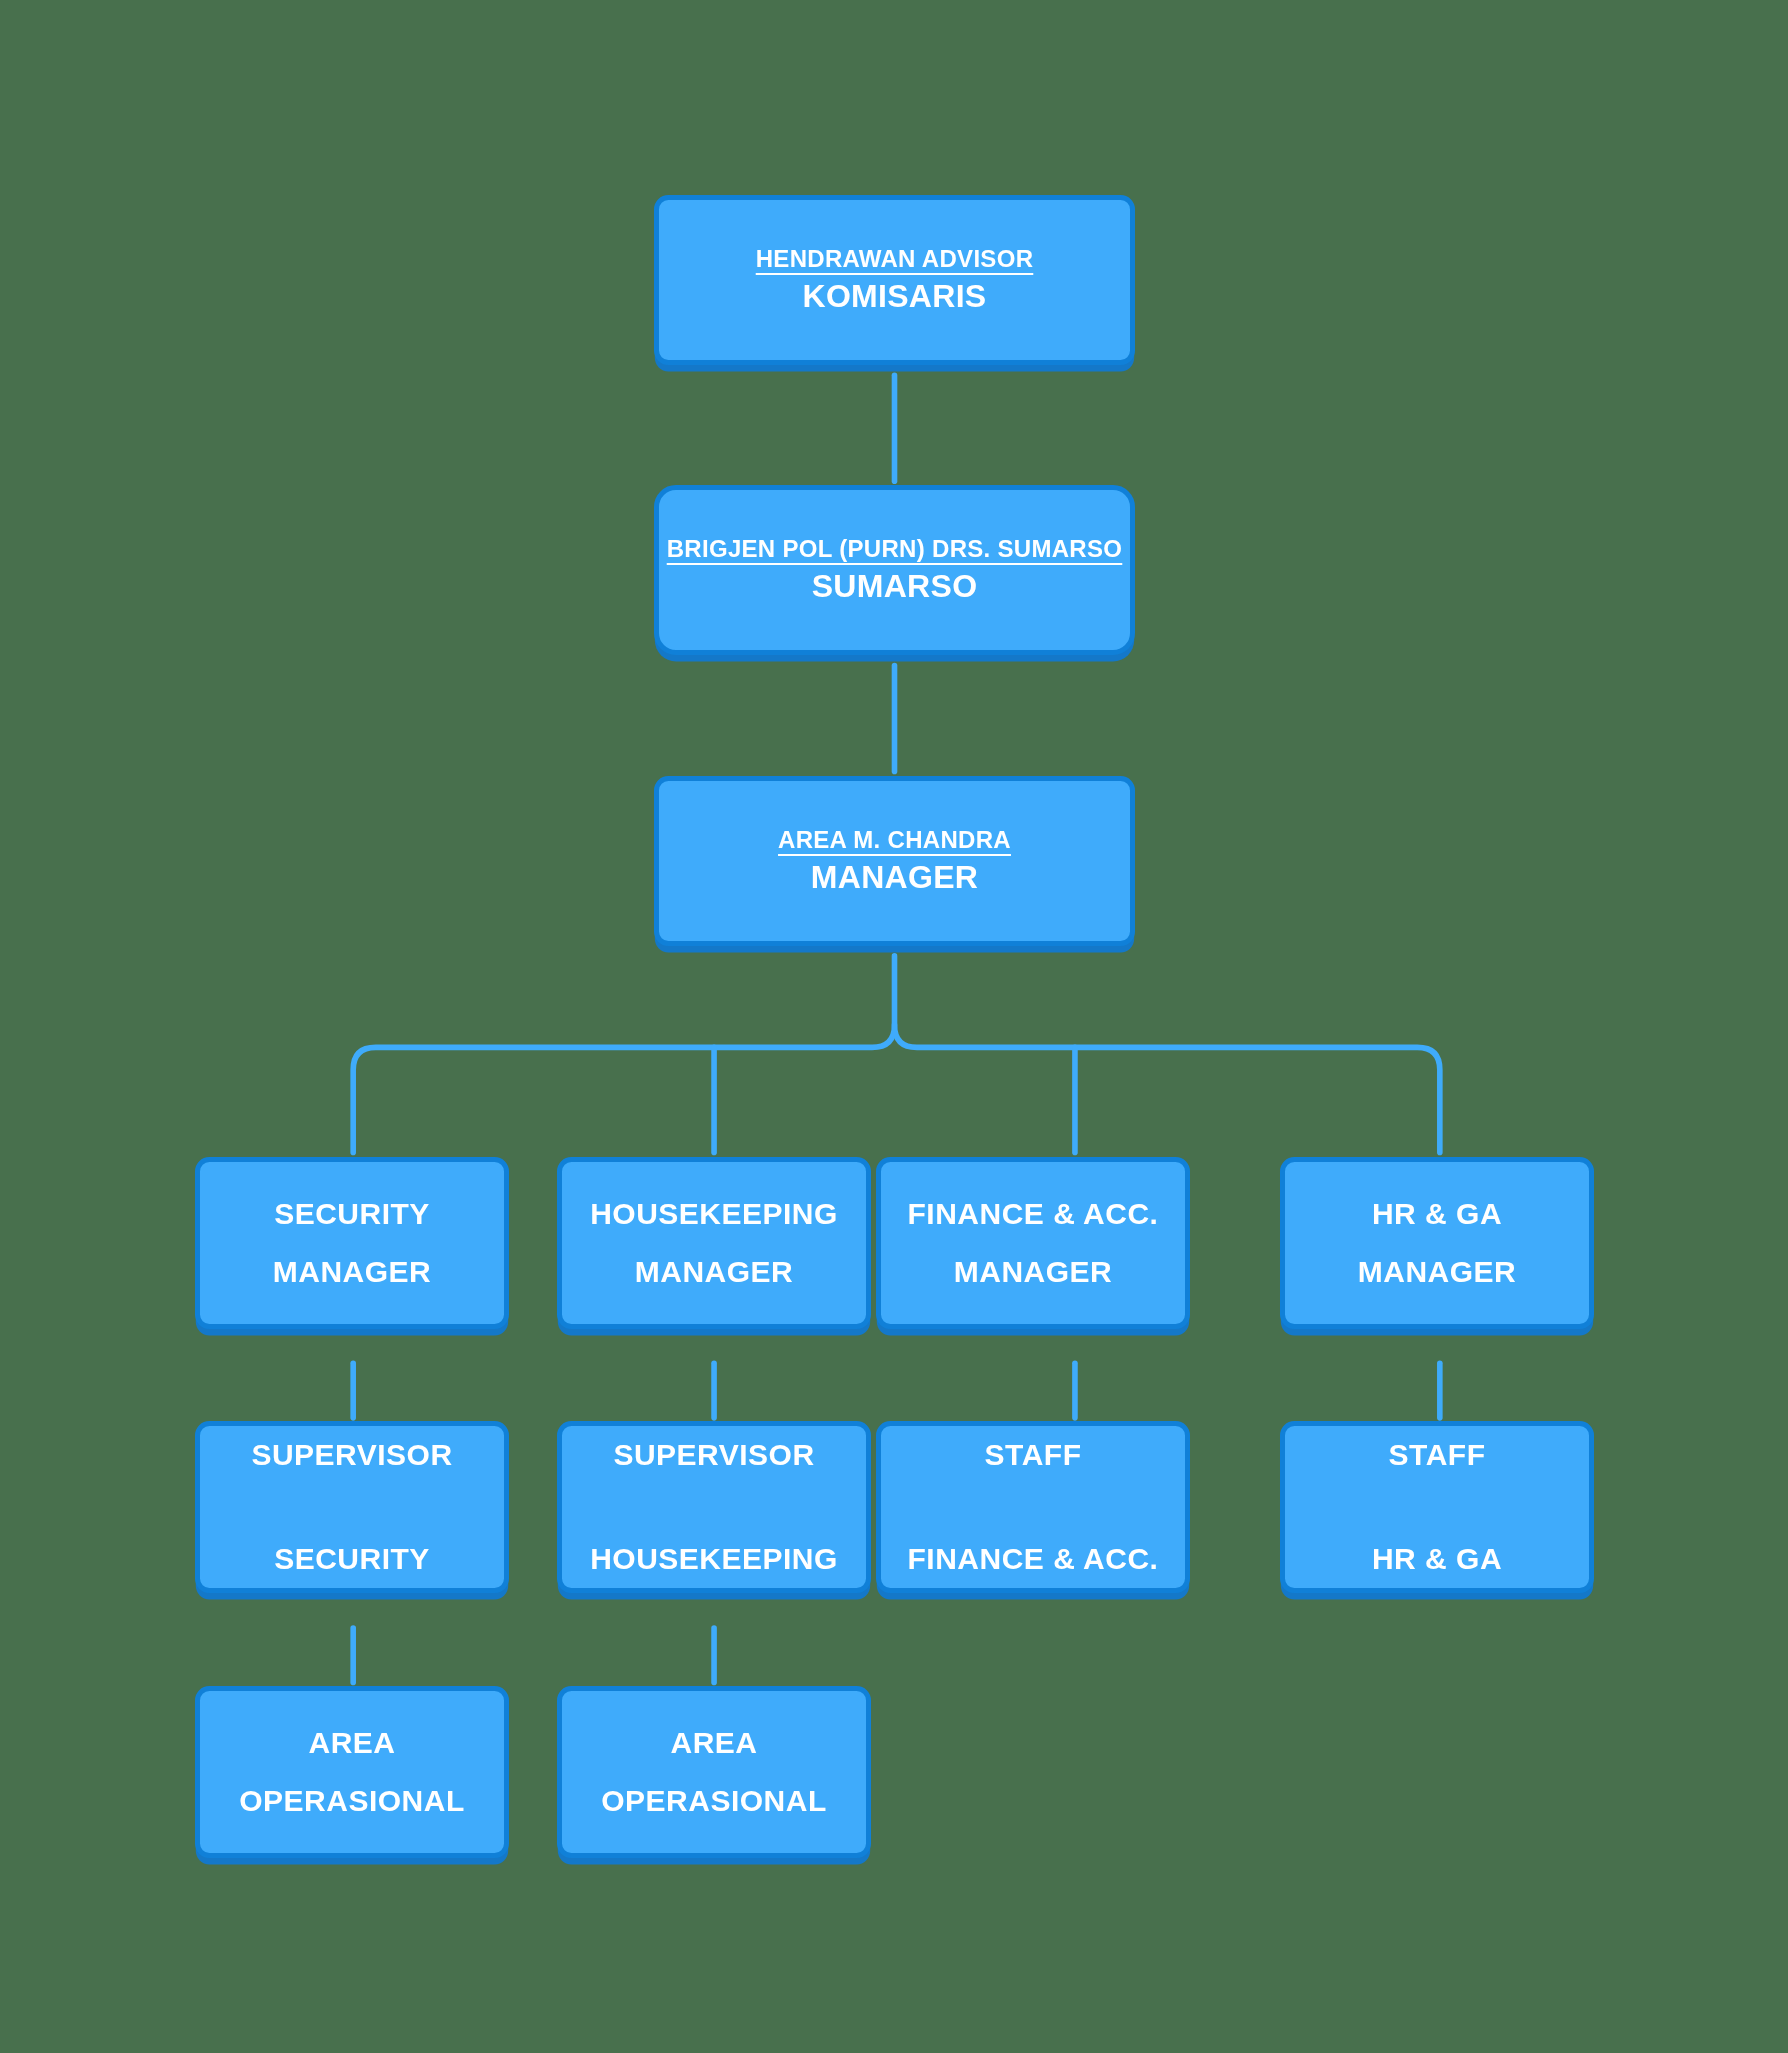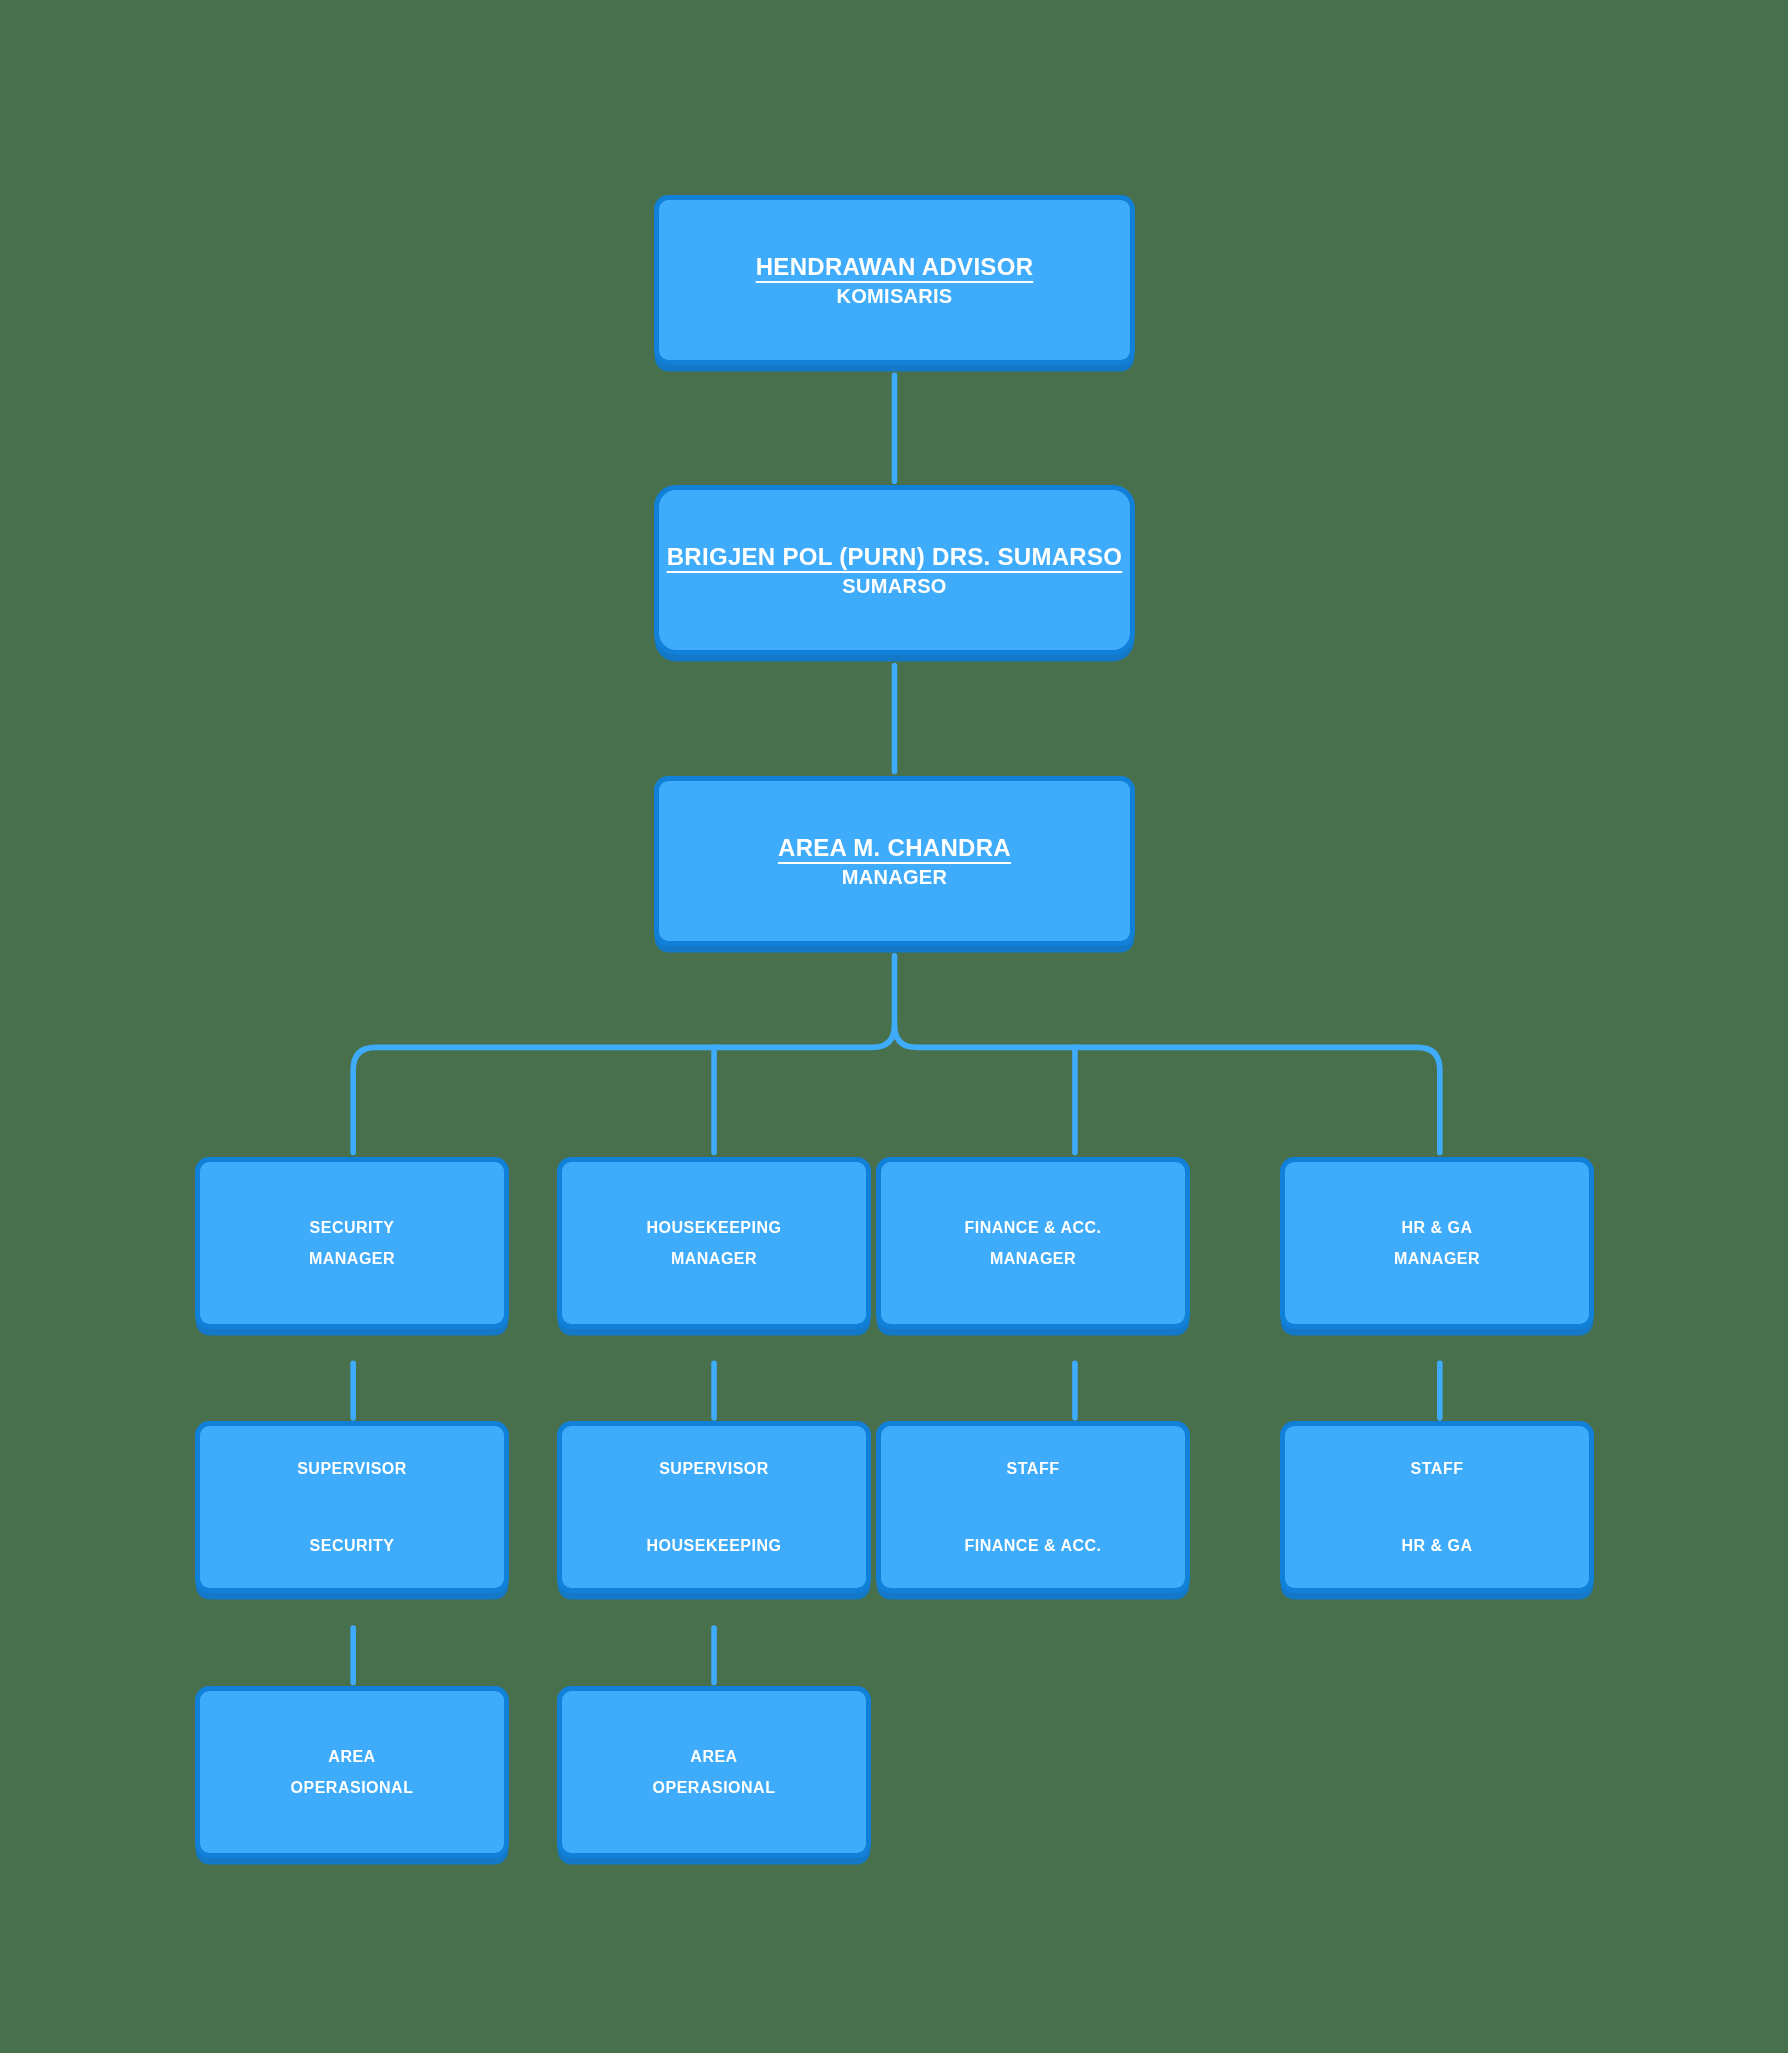--- a/index.html
+++ b/index.html
@@ -52,30 +52,30 @@
     font-weight: bold;
     letter-spacing: 0.3px;
     text-decoration: underline;
     text-underline-offset: 5.6px;
     text-decoration-thickness: 2.4px;
     line-height: 1.32;
     white-space: nowrap;
   }
 
   .node .line-role {
-    font-size: 20px;
+    font-size: 32px;
     font-weight: bold;
     letter-spacing: 0.3px;
     line-height: 1.32;
     white-space: nowrap;
   }
 
   .node.plain .line-a,
   .node.plain .line-b {
-    font-size: 16px;
+    font-size: 30px;
     font-weight: bold;
     letter-spacing: 0.5px;
     line-height: 1.95;
     white-space: nowrap;
   }
 
   
   .node.top   { left: 654px;  width: 481px; height: 170px; }
   #node-komisaris { top: 195px; }
   #node-advisor   { top: 485px; border-radius: 22px; }

